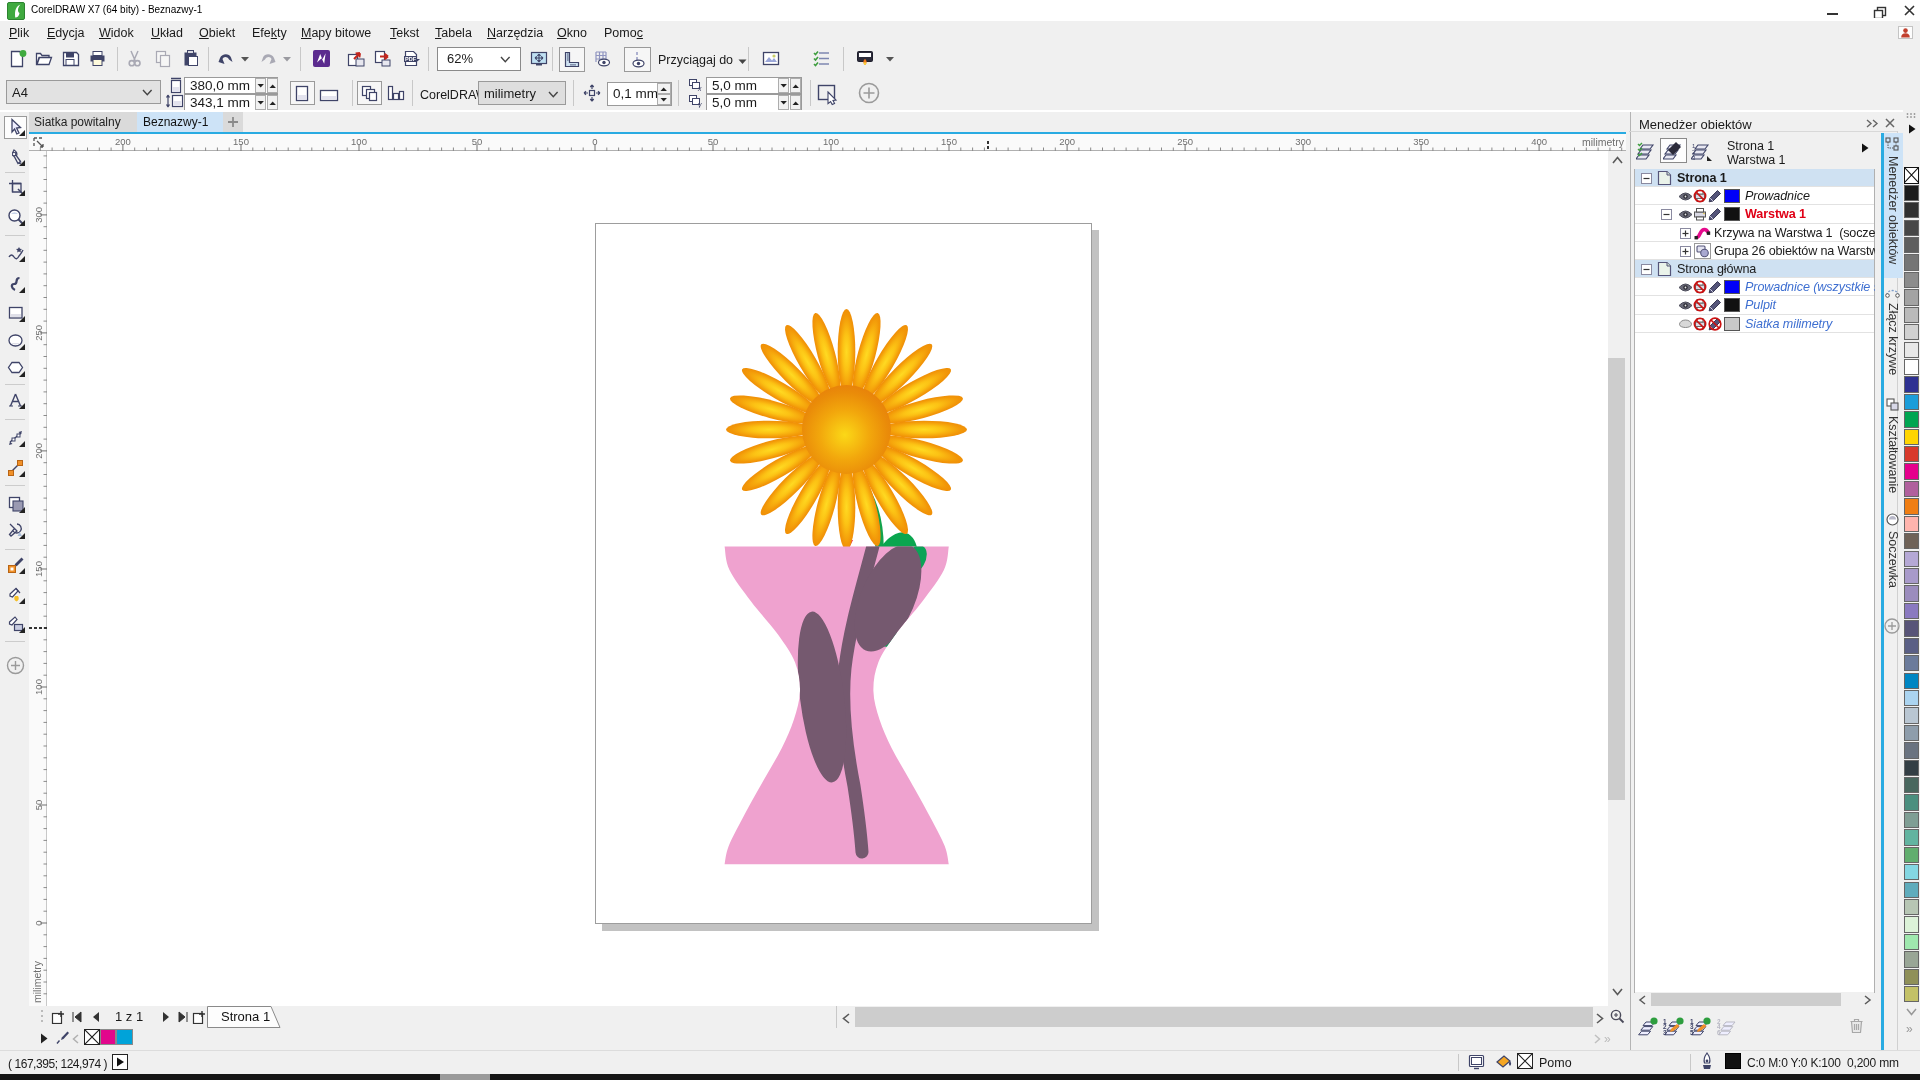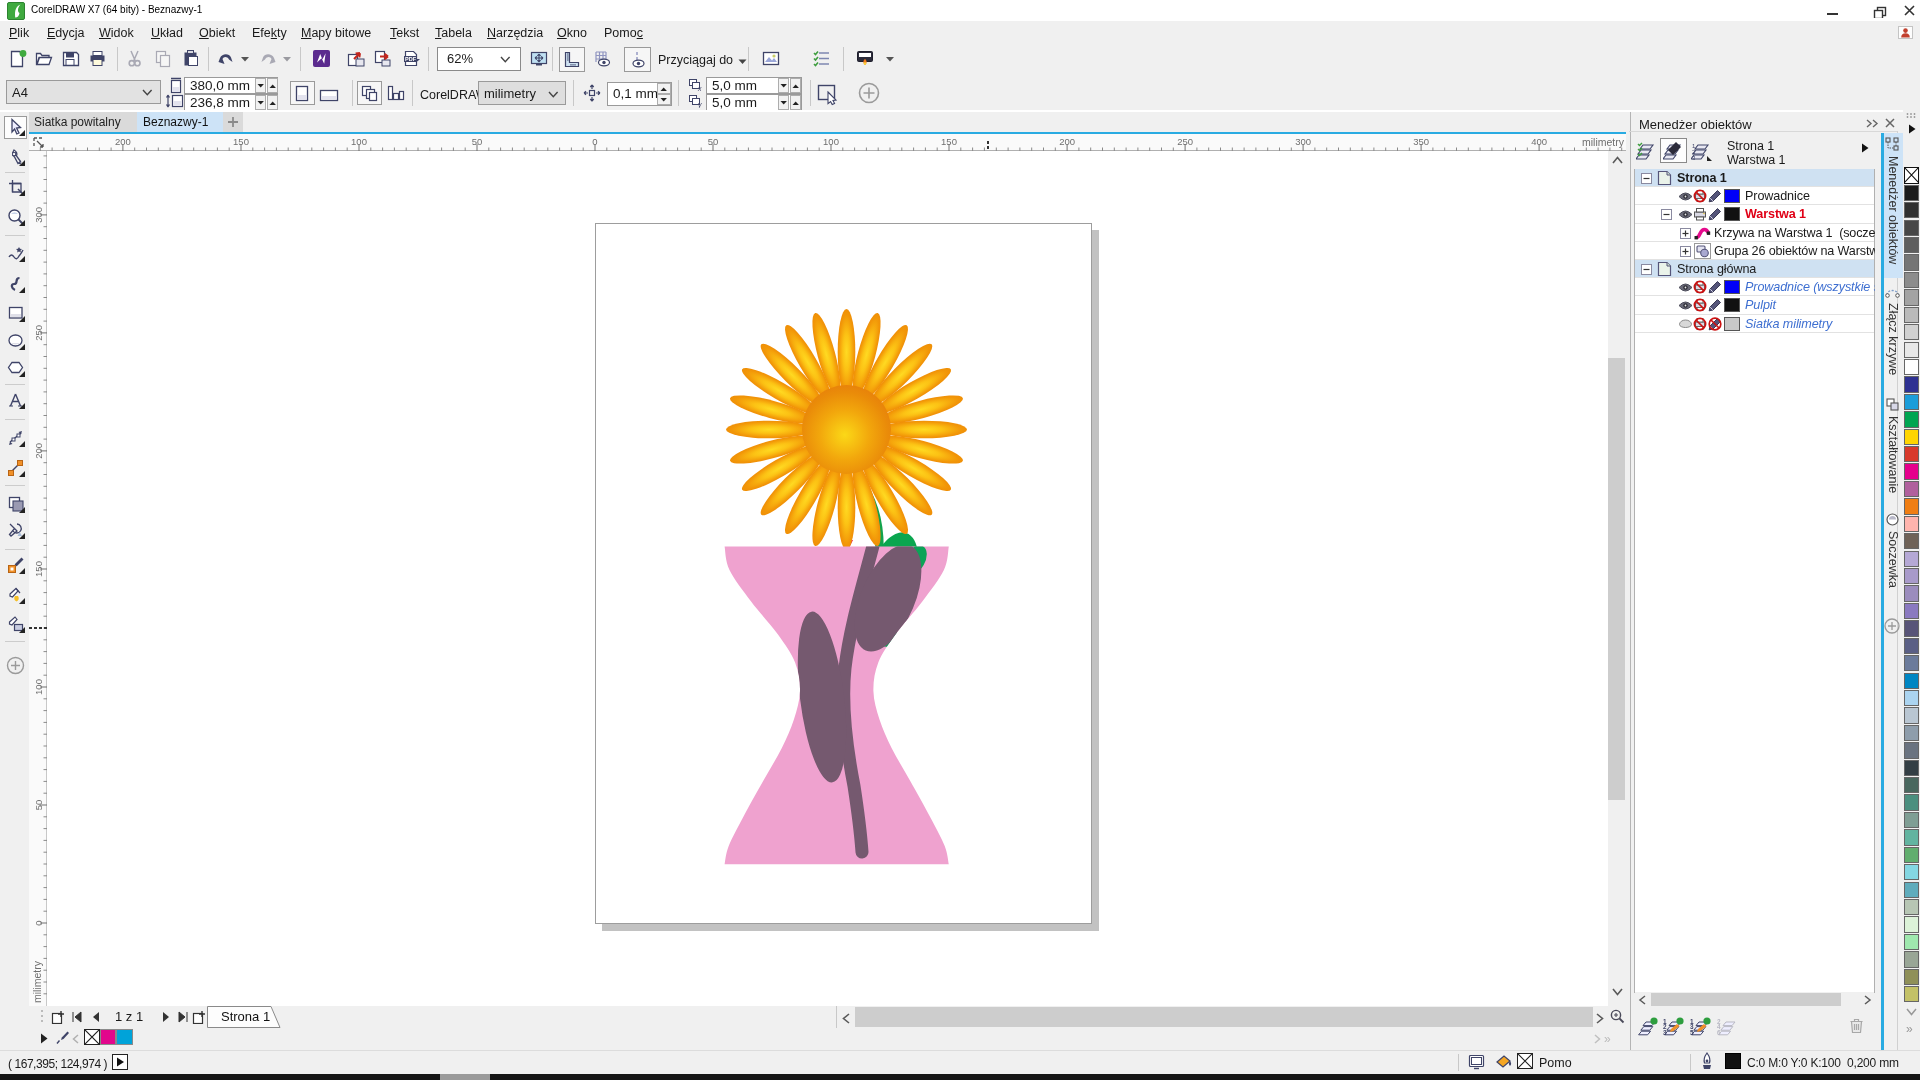--- a/index.html
+++ b/index.html
@@ -184,21 +184,21 @@
 <div class="txt" style="left:190px;top:78px;font-size:13.5px">380,0 mm</div>
 <div class="ab" style="left:255px;top:78px;width:11px;height:15px;background:#f2f2f2;border:1px solid #adadad"></div>
 <svg class="ic" style="left:257px;top:83px" width="8" height="6" viewBox="0 0 8 6">
     <path d="M0.5 1 l3.2 3.4 L6.9 1 z" fill="#222"></path>
   </svg>
 <div class="ab" style="left:267px;top:78px;width:11px;height:15px;background:#f2f2f2;border:1px solid #adadad"></div>
 <svg class="ic" style="left:269px;top:83px" width="8" height="6" viewBox="0 0 8 6">
     <path d="M0.5 5 l3.2 -3.4 L6.9 5 z" fill="#222"></path>
   </svg>
 <div class="ab" style="left:184px;top:94px;width:94px;height:17px;background:#fff;border:1px solid #9a9a9a"></div>
-<div class="txt" style="left:190px;top:95px;font-size:13.5px">236,8 mm</div>
+<div class="txt" style="left:190px;top:95px;font-size:13.5px">343,1 mm</div>
 <div class="ab" style="left:255px;top:95px;width:11px;height:15px;background:#f2f2f2;border:1px solid #adadad"></div>
 <svg class="ic" style="left:257px;top:100px" width="8" height="6" viewBox="0 0 8 6">
     <path d="M0.5 1 l3.2 3.4 L6.9 1 z" fill="#222"></path>
   </svg>
 <div class="ab" style="left:267px;top:95px;width:11px;height:15px;background:#f2f2f2;border:1px solid #adadad"></div>
 <svg class="ic" style="left:269px;top:100px" width="8" height="6" viewBox="0 0 8 6">
     <path d="M0.5 5 l3.2 -3.4 L6.9 5 z" fill="#222"></path>
   </svg>
 <div class="ab" style="left:290px;top:81px;width:25px;height:24px;background:#f6f6f6;border:1px solid #9a9a9a"></div>
 <svg class="ic" style="left:295px;top:85px" width="15" height="17" viewBox="0 0 15 17">
@@ -890,21 +890,21 @@
     <rect x="4" y="1.5" width="6" height="3.5" fill="#fff" stroke="#666"></rect>
     <rect x="4" y="9.5" width="6" height="3" fill="#fff" stroke="#666"></rect>
     <circle cx="7" cy="7" r="5.6" fill="none" stroke="#cc1111" stroke-width="1.7"></circle>
     <path d="M3 3 L11 11" stroke="#cc1111" stroke-width="1.7"></path>
   </svg>
 <svg class="ic" style="left:1708px;top:189.2px" width="14" height="14" viewBox="0 0 14 14">
     <path d="M9.5 1.5 l3 3 L5 12 l-3.8 0.8 L2 9 z" fill="#55557a" stroke="#3a3a55"></path>
     <path d="M2.2 9.2 l2.6 2.6" stroke="#d8d8e8"></path>
   </svg>
 <div class="ab" style="left:1724px;top:189.2px;width:16px;height:14px;background:#0000f8;border:1px solid #555"></div>
-<div class="txt" style="left:1745px;top:189px;font-size:12.6px;letter-spacing:-0.1px;">Prowadnice</div>
+<div class="txt" style="left:1745px;top:189px;font-size:12.6px;letter-spacing:-0.1px;font-style:italic">Prowadnice</div>
 <div class="ab" style="left:1635px;top:223px;width:239px;height:1px;background:#e2e2e2"></div>
 <svg class="ic" style="left:1661px;top:209.4px" width="11" height="11" viewBox="0 0 11 11">
     <rect x="0.5" y="0.5" width="10" height="10" fill="#fff" stroke="#8a8aa0"></rect>
     <path d="M2.5 5.5 h6" stroke="#333" stroke-width="1.2"></path>
   </svg>
 <svg class="ic" style="left:1678px;top:209.4px" width="15" height="11" viewBox="0 0 15 11">
     <path d="M1 5.5 Q7.5 -1.5 14 5.5 Q7.5 12.5 1 5.5 z" fill="#6a6a78" stroke="#4a4a58"></path>
     <circle cx="7.5" cy="5.5" r="2.2" fill="#2a2a33"></circle>
     <circle cx="7.5" cy="5.5" r="0.9" fill="#e8e8e8"></circle>
   </svg>

